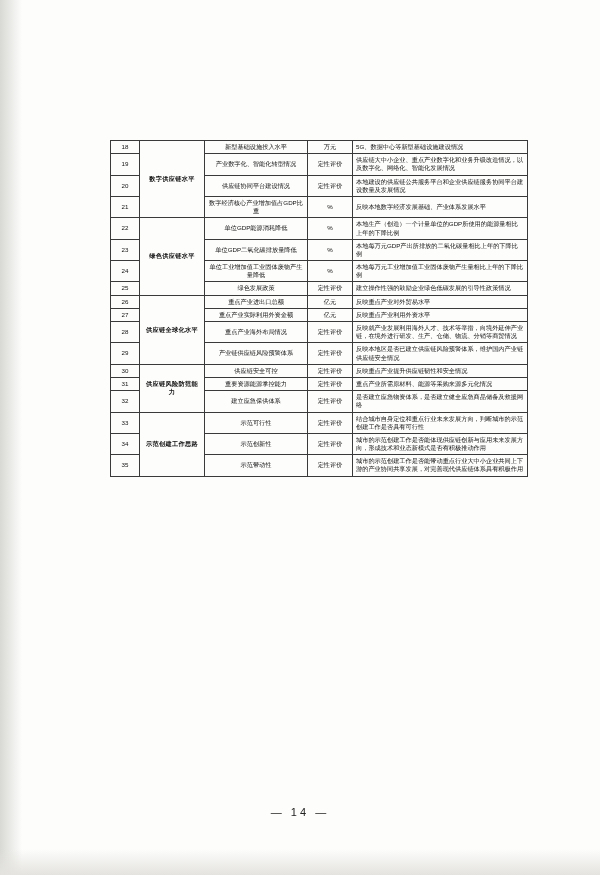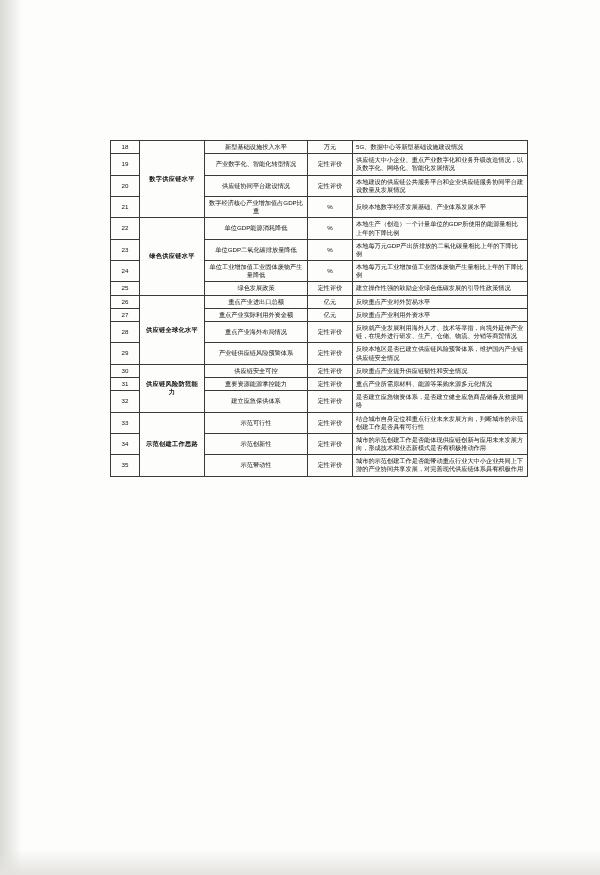--- a/index.html
+++ b/index.html
@@ -204,13 +204,14 @@
         </tr>
         <tr>
           <td class="col-no">35</td>
           <td class="col-item">示范带动性</td>
           <td class="col-unit">定性评价</td>
           <td class="col-desc">城市的示范创建工作是否能带动重点行业大中小企业共同上下游的产业协同共享发展，对完善现代供应链体系具有积极作用</td>
         </tr>
       </tbody>
   </table>
 
+  <div class="page-footer">— 14 —</div>
 </div>
 
 </body></html>

